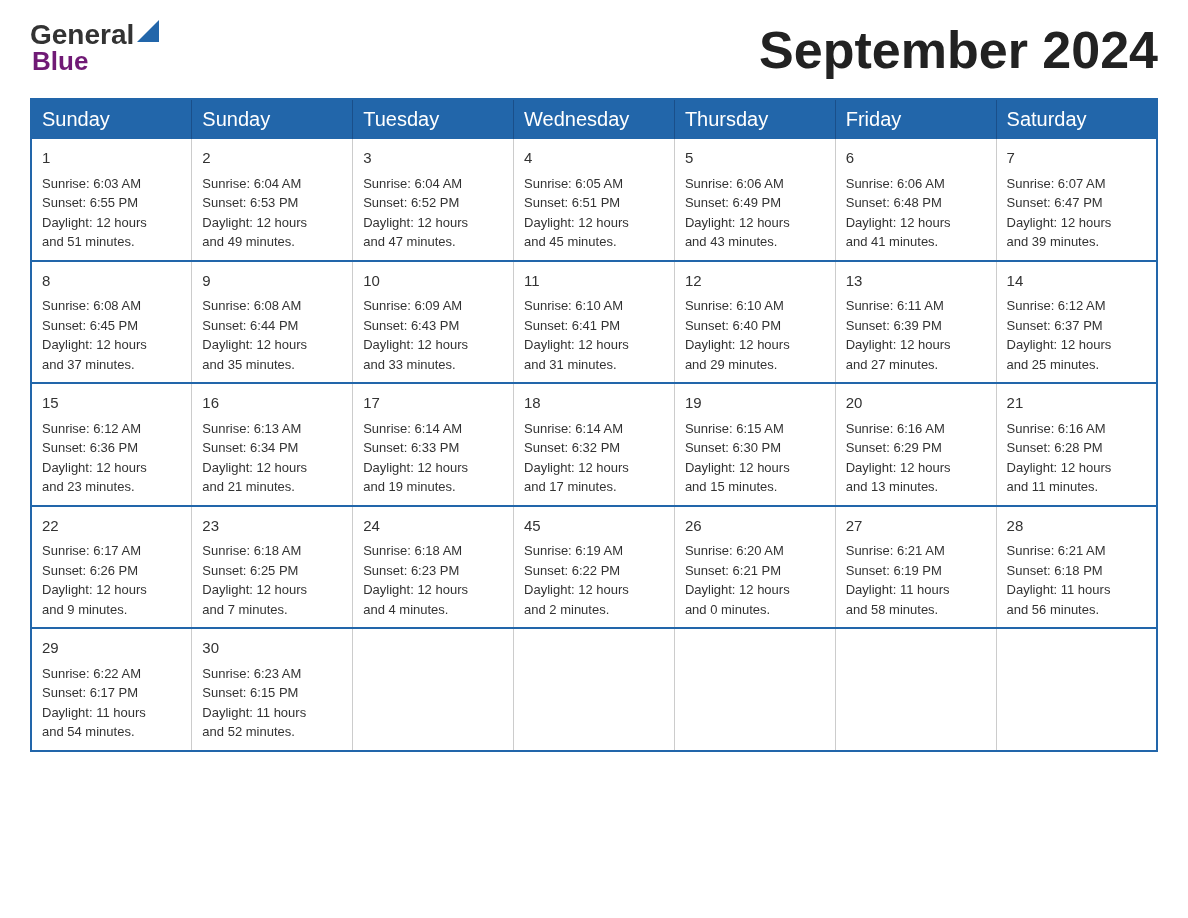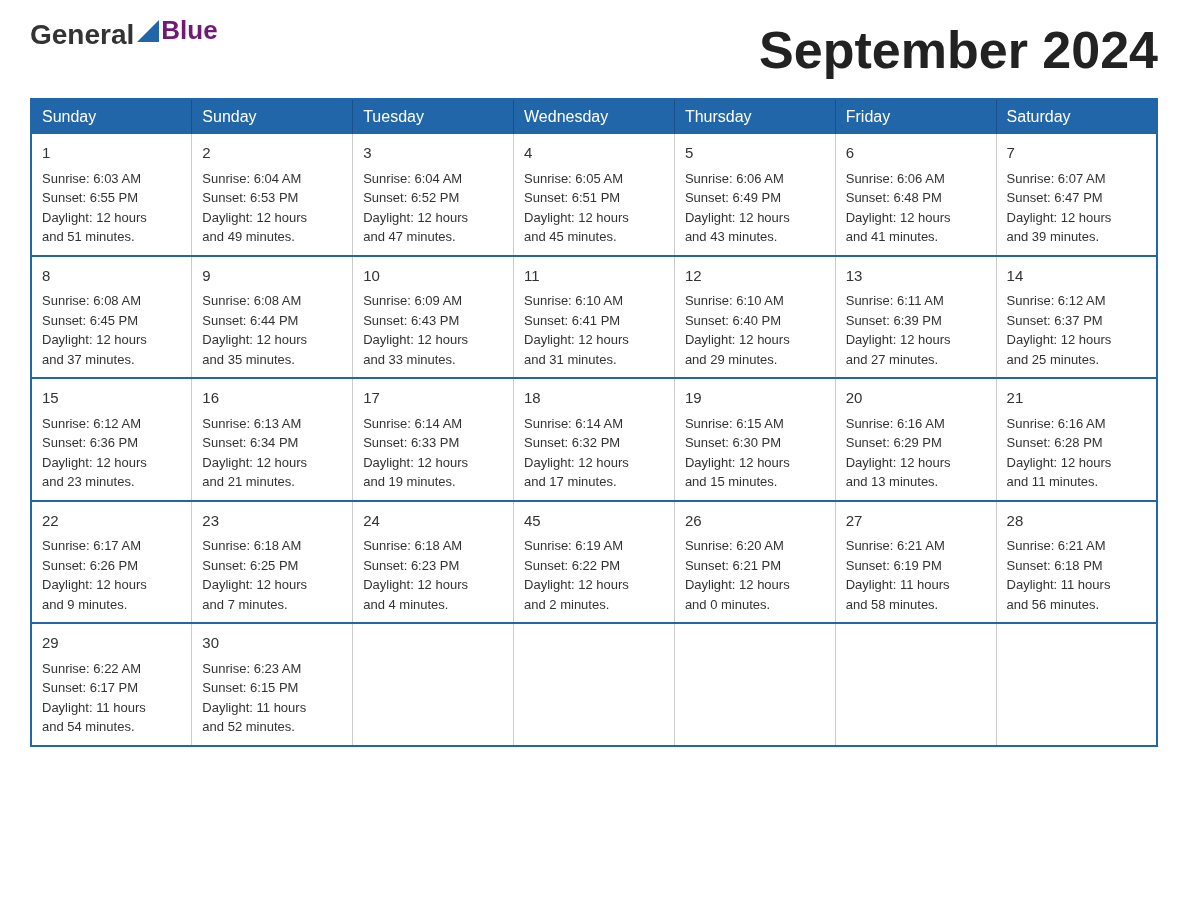--- a/index.html
+++ b/index.html
@@ -11,21 +11,21 @@
       min-height: 918px;
     }
     .header {
       display: flex;
       justify-content: space-between;
       align-items: flex-start;
       margin-bottom: 18px;
     }
     .logo {
       display: flex;
-      flex-direction: row;
+      flex-direction: column;
       align-items: flex-start;
     }
     .logo-text {
       font-size: 28px;
       font-weight: bold;
       color: #333;
       line-height: 1.1;
     }
     .title-section {
       text-align: right;
@@ -43,21 +43,21 @@
     .calendar {
       width: 100%;
       border-collapse: collapse;
       border: 2px solid #2266aa;
     }
     .calendar th {
       background-color: #2266aa;
       color: #fff;
       text-align: left;
       padding: 8px 10px;
-      font-size: 16px;
+      font-size: 20px;
       font-weight: normal;
       border-right: 1px solid #1a4f8a;
     }
     .calendar th:last-child {
       border-right: none;
     }
     .calendar td {
       vertical-align: top;
       padding: 8px 10px;
       border-right: 1px solid #ccc;

